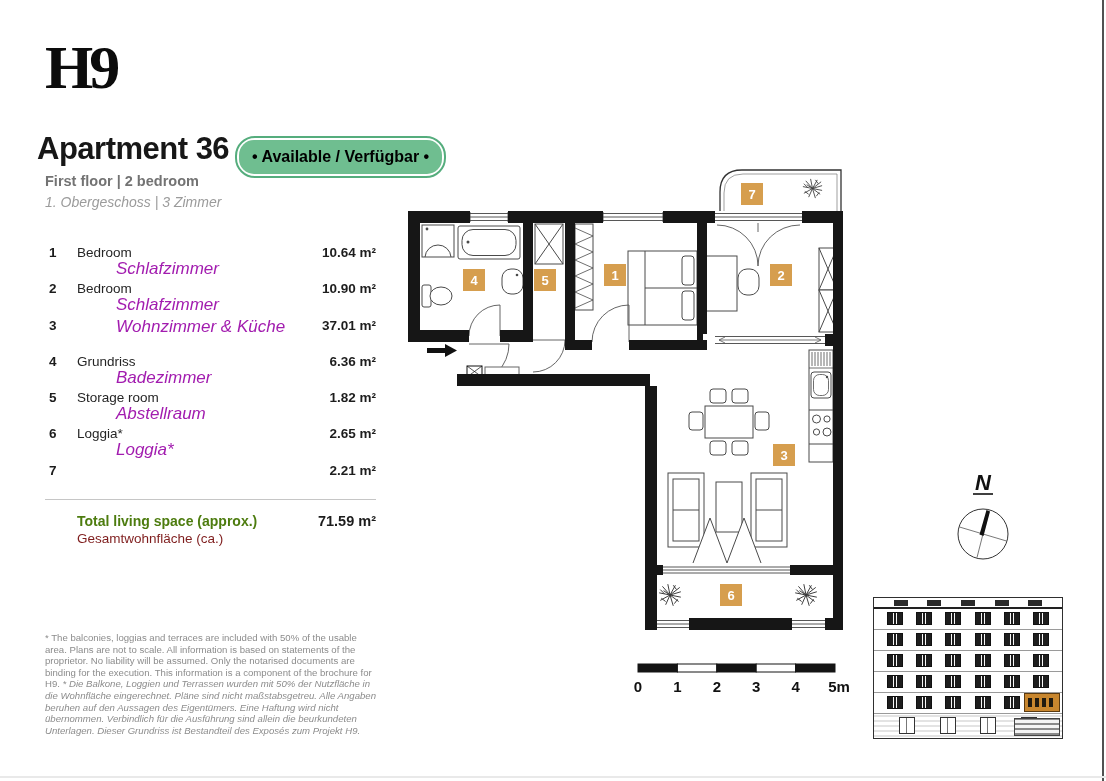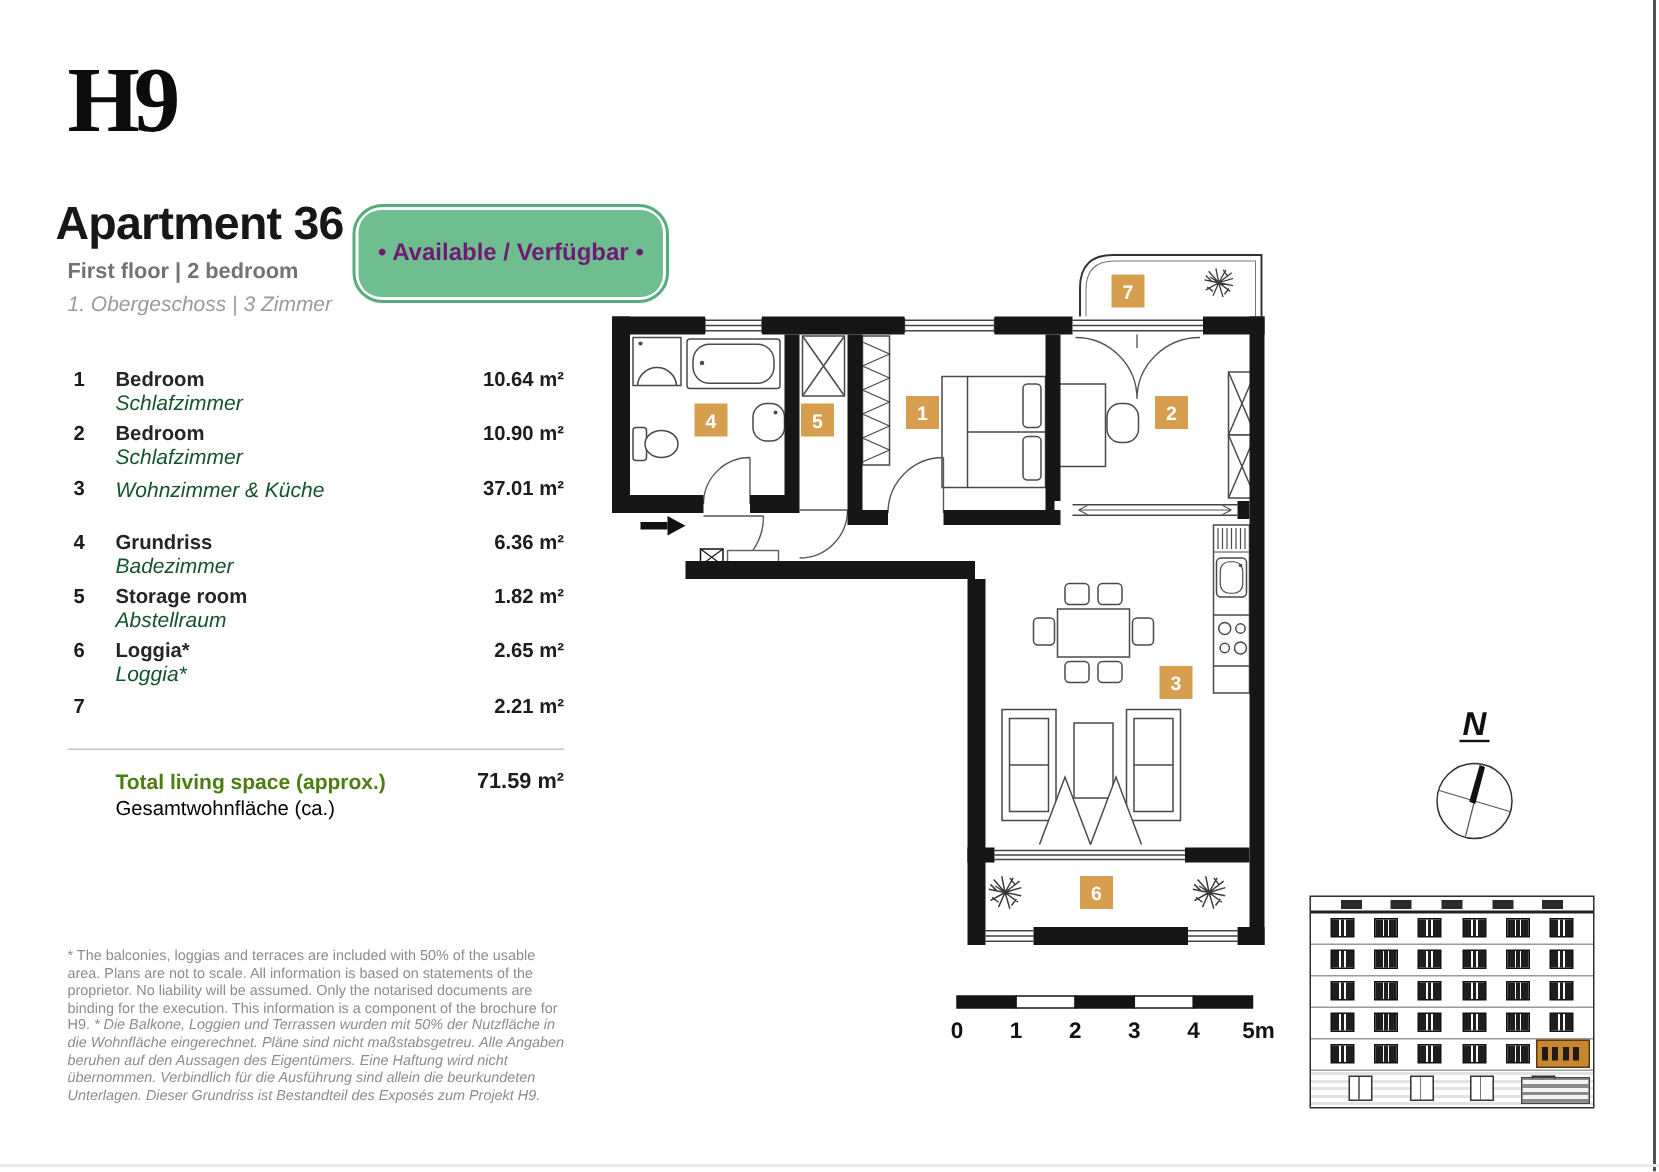--- a/index.html
+++ b/index.html
@@ -7,35 +7,35 @@
        font-family:"Liberation Sans",sans-serif;color:#1c1c1c;}
   .abs{position:absolute;}
 
   
   #logo{left:45px;top:36px;font-family:"Liberation Serif",serif;font-weight:700;
         font-size:62px;letter-spacing:-4px;color:#0c0c0c;line-height:1;}
   #title{left:37px;top:131px;font-size:31px;font-weight:800;letter-spacing:-.5px;color:#171717;}
   #avail-badge{left:235px;top:136px;border:2px solid var(--badge-green-border);
         border-radius:20px;padding:2px;background:#fff;}
   #avail-badge .pill{display:block;background:var(--badge-green);border-radius:15px;
-        padding:20px 13px;color:#701a75;font-size:16px;font-weight:600;white-space:nowrap;text-align:center;}
+        padding:8px 13px;color:#000000;font-size:16px;font-weight:600;white-space:nowrap;text-align:center;}
   #subtitle-en{left:45px;top:173px;font-size:14.5px;font-weight:700;color:#737373;}
   #subtitle-de{left:45px;top:194px;font-size:14px;font-style:italic;color:#9b9b9b;}
 
   
   #room-list{left:45px;top:245px;width:331px;}
   .room-row{height:36.3px;display:grid;grid-template-columns:32px 1fr auto;}
   .room-num{font-size:13.5px;font-weight:700;padding-left:4px;}
-  .room-name{font-size:13.5px;font-weight:700;line-height:15px;color:#252525;}
-  .room-de{font-size:14px;font-style:italic;color:#14532d;line-height:15px;margin-top:1px;}
+  .room-name{font-size:13.5px;font-weight:400;line-height:15px;color:#252525;}
+  .room-de{font-size:17px;font-style:italic;color:#a21caf;line-height:15px;margin-top:1px;margin-left:39px;}
   .room-area{font-size:13.5px;font-weight:700;text-align:right;color:#1d1d1d;}
   #list-divider{left:45px;top:499px;width:331px;height:1px;background:#c6c6c6;}
   #total-row{left:45px;top:513px;width:331px;display:grid;grid-template-columns:32px 1fr auto;}
   #total-label{font-size:14px;font-weight:700;color:#4d7c0f;line-height:17px;}
-  #total-de{font-size:13.5px;color:#000000;line-height:17px;}
+  #total-de{font-size:13.5px;color:#7f1d1d;line-height:17px;}
   #total-area{font-size:14.5px;font-weight:700;text-align:left;}
 
   
   #footnote{left:45px;top:632px;width:334px;font-size:9.6px;line-height:11.6px;color:#8c8c8c;}
   #footnote .de{font-style:italic;}
 
   
   #right-border{left:1102px;top:0;width:2px;height:781px;background:#515151;}
   #bottom-border{left:0;top:776px;width:1106px;height:2px;background:#e9e9e9;}
 

